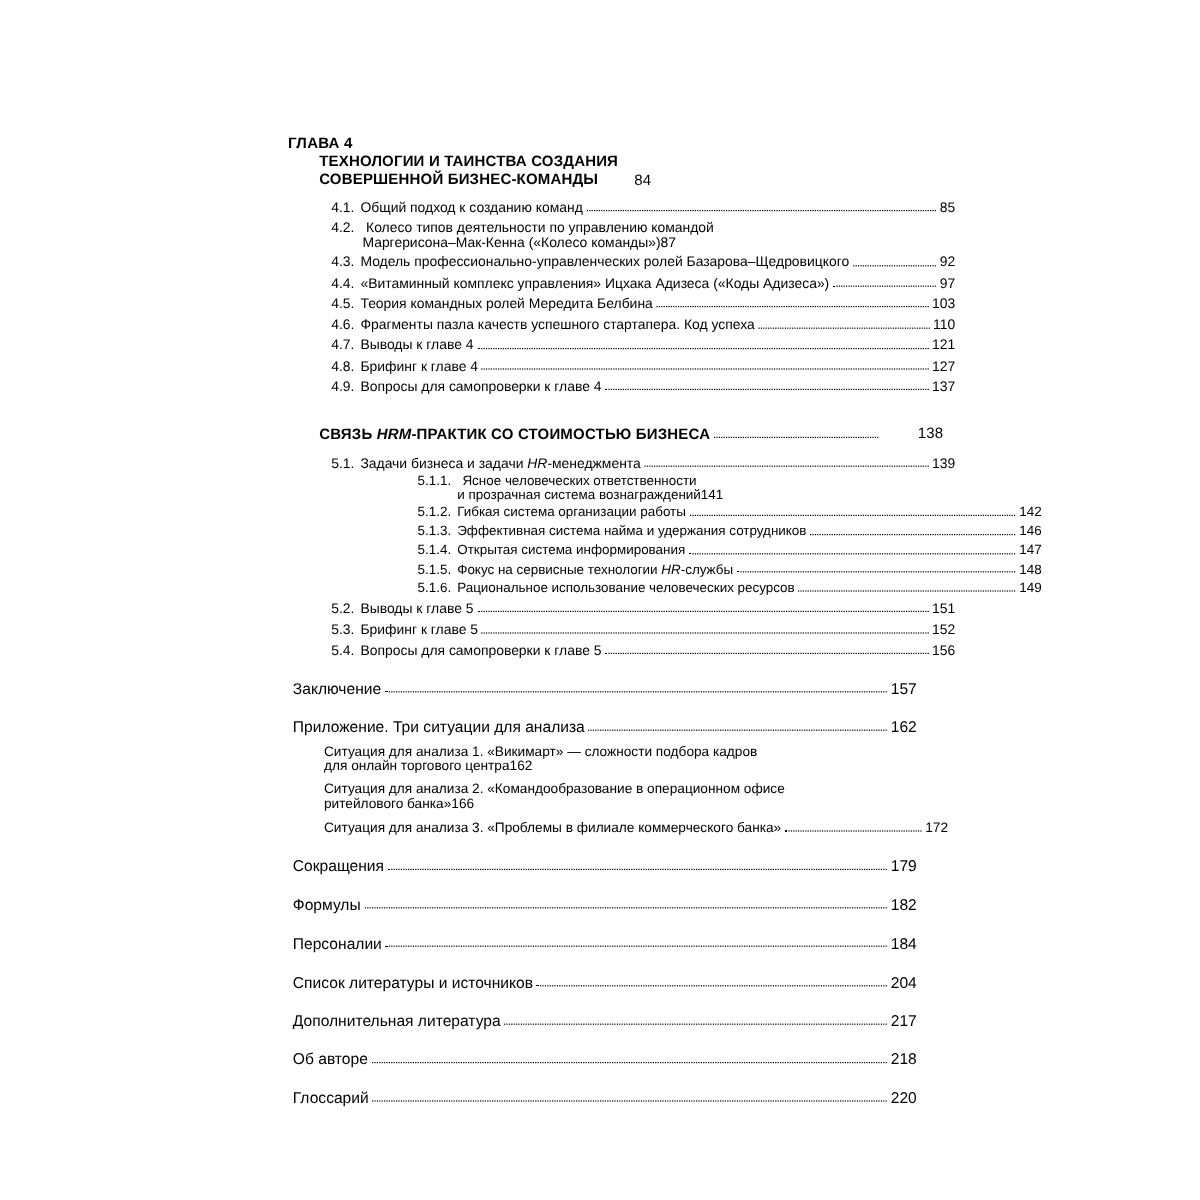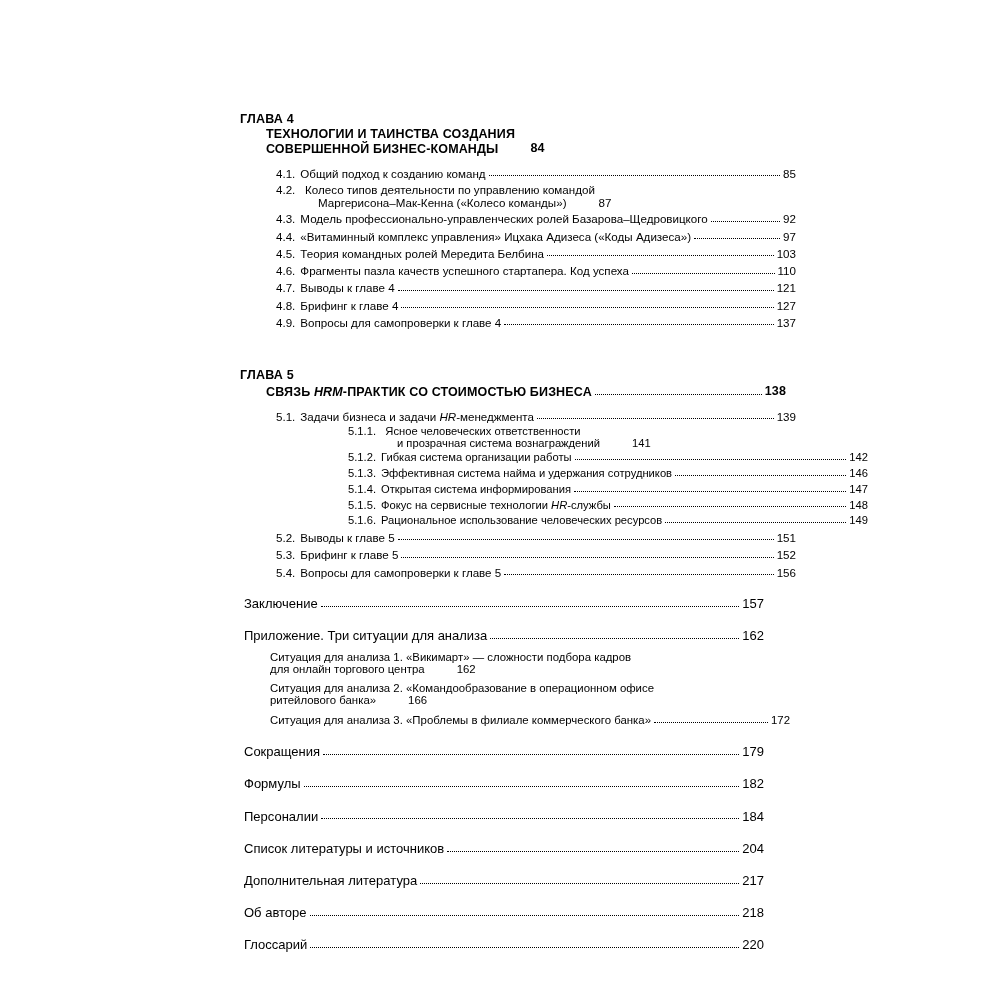--- a/index.html
+++ b/index.html
@@ -62,21 +62,21 @@
     font-size: 12.5px;
     letter-spacing: 0.15px;
     padding-left: 26px;
     margin-top: 1px;
   }
   .chapter-title .txt { line-height: 1.28; }
   .chapter-title .leader {
     border-bottom: 1px dotted #000;
     margin-bottom: 4px;
   }
-  .chapter-title .pg { font-weight: bold; }
+  .chapter-title .pg { font-weight: normal; padding-left: 30px; }
 
   
   .lvl2 {
     font-size: 11.6px;
     padding-left: 36px;
     margin-top: 2px;
   }
 
   
   .lvl3 {
@@ -88,23 +88,22 @@
   
   .multiline {
     display: block;
     width: 100%;
   }
   .multiline .line1 {
     display: block;
   }
   .multiline .line2 {
     display: flex;
-    align-items: flex-start;
+    align-items: flex-end;
     width: 100%;
-    gap: 16px;
   }
   .multiline .line2 .indent-pad { flex: 0 0 auto; }
 
   .gap-chapter { height: 22px; }
   .gap-small { height: 7px; }
 
   
   .back {
     font-size: 13px;
     padding-left: 4px;
@@ -213,21 +212,20 @@
     <div class="row lvl2">
       <span class="txt">4.9.</span>
       <span style="width:5px"></span>
       <span class="txt">Вопросы для самопроверки к главе 4</span>
       <span class="leader"></span>
       <span class="pg">137</span>
     </div>
 
     <div class="gap-chapter"></div>
 
-    <div class="chapter-label">ГЛАВА 5</div>
 
     <div class="row chapter-title">
       <span class="txt">
         <span>СВЯЗЬ </span><span class="italic">HRM</span><span>-ПРАКТИК СО СТОИМОСТЬЮ БИЗНЕСА</span>
       </span>
       <span class="leader"></span>
       <span class="pg">138</span>
     </div>
 
     <div class="gap-small"></div>

